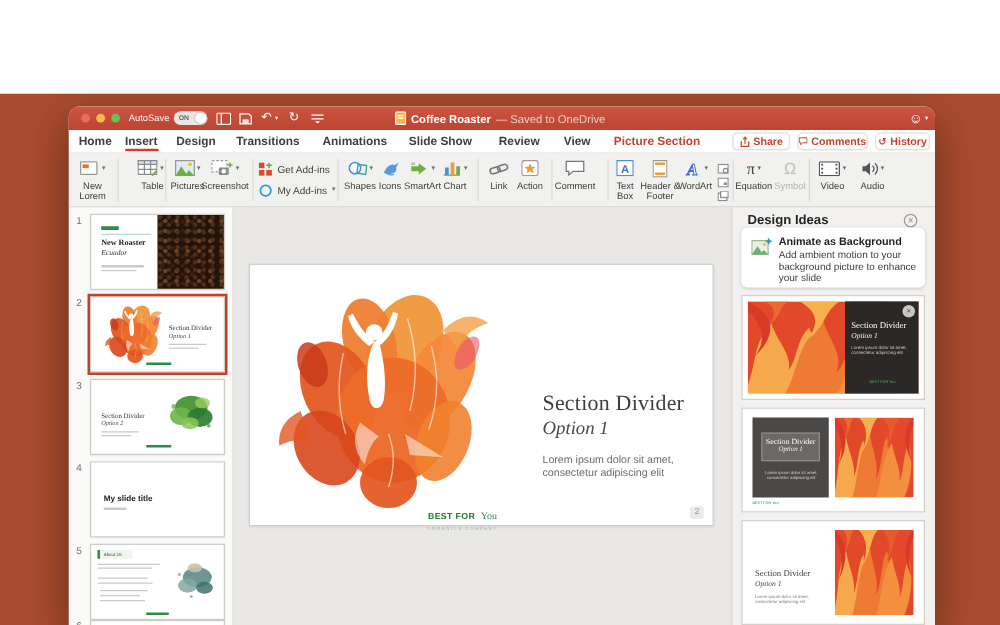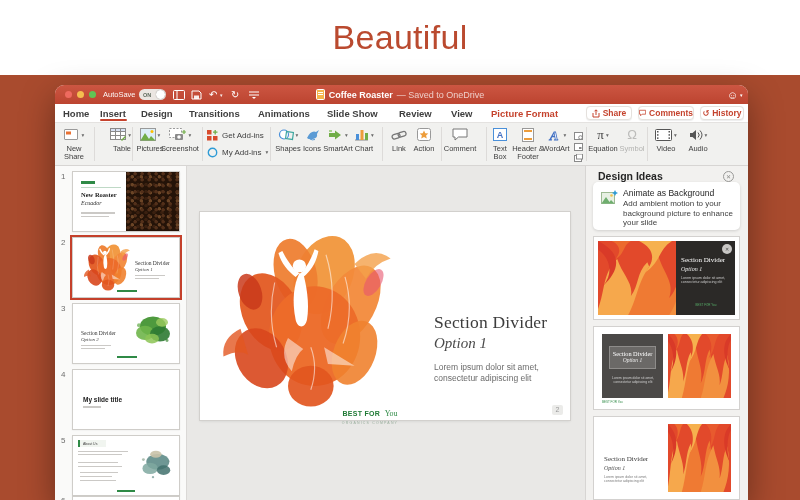--- a/index.html
+++ b/index.html
@@ -74,21 +74,21 @@
          box-shadow:0 0 0 1px #D2D0CD,0 1px 3px rgba(0,0,0,.12);}
   .notes{position:absolute;left:0;top:313px;width:398px;height:21px;background:#F0EFED;border-top:1px solid #DBD9D7;box-sizing:border-box;}
   .notes-text{position:absolute;left:6px;top:3px;font-size:11.5px;color:#2e2e2e;}
 
   .designpanel{position:absolute;left:530px;top:0;width:163px;height:334px;background:#F2F1EF;border-left:1px solid #D7D5D3;box-sizing:border-box;}
   .dp-header{position:absolute;left:12px;top:4px;font-size:10.5px;font-weight:700;color:#262626;}
   .dp-close{position:absolute;left:137px;top:5px;width:11px;height:11px;border-radius:50%;border:1px solid #9a9a98;
             color:#8a8a88;font-size:6px;display:flex;align-items:center;justify-content:center;box-sizing:border-box;}
   .dp-card{position:absolute;left:7px;top:16px;width:147px;height:48px;background:#fff;border-radius:5px;
            box-shadow:0 1px 3px rgba(0,0,0,.14);}
-  .dp-card-title{position:absolute;left:30px;top:6px;font-size:8.6px;font-weight:400;color:#1f1f1f;}
+  .dp-card-title{position:absolute;left:30px;top:6px;font-size:8.6px;font-weight:700;color:#1f1f1f;}
   .dp-card-desc{position:absolute;left:30px;top:17px;width:112px;font-size:8px;line-height:9.6px;color:#3f3f3f;}
   .variant{position:absolute;left:7px;width:147px;height:84px;background:#fff;border:1px solid #D3D1CF;box-sizing:border-box;padding:4px;}
   .vinner{position:relative;width:137px;height:74px;overflow:hidden;}
   .mini-close{position:absolute;right:3px;top:3px;width:10px;height:10px;border-radius:50%;background:#C9C7C5;
               color:#4a4a4a;font-size:5px;display:flex;align-items:center;justify-content:center;}
 </style>
 </head>
 <body>
 
 <svg width="0" height="0" style="position:absolute">
@@ -150,23 +150,20 @@
       <ellipse cx="56" cy="28" rx="12" ry="8" fill="#C9C2A9" opacity=".9"></ellipse>
       <circle cx="30" cy="40" r="3" fill="#8FA592" opacity=".7"></circle>
       <circle cx="82" cy="44" r="2.5" fill="#6B8F89" opacity=".7"></circle>
       <circle cx="50" cy="80" r="2.5" fill="#52807B" opacity=".6"></circle>
     </symbol>
   </defs>
 </svg>
 
 <div class="stage">
 
-  <div class="abs banner">
-    <div class="banner-title">Beautiful</div>
-  </div>
 
   <div class="abs desktop"></div>
 
   <div class="abs window">
 
     <div class="abs titlebar">
       <span class="light" style="left:10px;background:#EE6A5F;"></span>
       <span class="light" style="left:22px;background:#F5BD4F;"></span>
       <span class="light" style="left:34px;background:#61C454;"></span>
 
@@ -215,21 +212,21 @@
 
     <div class="abs tabsrow">
       <span class="tab" style="left:8px;">Home</span>
       <span class="tab" style="left:45px;">Insert</span>
       <span class="tab" style="left:86px;">Design</span>
       <span class="tab" style="left:134px;">Transitions</span>
       <span class="tab" style="left:203px;">Animations</span>
       <span class="tab" style="left:272px;">Slide Show</span>
       <span class="tab" style="left:344px;">Review</span>
       <span class="tab" style="left:396px;">View</span>
-      <span class="tab ctx" style="left:436px;">Picture Format</span>
+      <span class="tab ctx" style="left:436px;">Picture Section</span>
       <span class="underline" style="left:45px;width:27px;"></span>
 
       <span class="actbtn" style="left:531px;width:46px;">
         <svg width="8" height="9" viewBox="0 0 8 9">
             <path d="M1,4 v4 h6 v-4" fill="none" stroke="#C5432D"></path>
             <line x1="4" y1="6" x2="4" y2="1" stroke="#C5432D"></line>
             <path d="M2.5,2.3 L4,.8 L5.5,2.3" fill="none" stroke="#C5432D"></path>
           </svg>
         <span>Share</span>
       </span>
@@ -247,21 +244,21 @@
 
     <div class="abs ribbon">
       <div class="rbtn" style="left:2px;width:34px;">
         <span class="ric">
             <svg width="16" height="13" viewBox="0 0 16 13">
               <rect x=".5" y="1.5" width="13" height="10" rx=".5" fill="#fff" stroke="#9a9a9a"></rect>
               <rect x="2" y="3.5" width="5" height="3" fill="#E97132"></rect>
             </svg>
             <i class="chev">▾</i>
           </span>
-        <span class="rlb" style="width:26px;">New Share</span>
+        <span class="rlb" style="width:26px;">New Lorem</span>
       </div>
       <div class="sep" style="left:39px;"></div>
 
       <div class="rbtn" style="left:40px;width:36px;align-items:flex-end;">
         <span class="ric">
             <svg width="16" height="13" viewBox="0 0 16 13">
               <rect x=".5" y=".5" width="15" height="11" fill="#fff" stroke="#8a8a8a"></rect>
               <rect x=".5" y=".5" width="15" height="3" fill="#D9E2F3" stroke="#8a8a8a"></rect>
               <line x1="5.5" y1=".5" x2="5.5" y2="11.5" stroke="#8a8a8a"></line>
               <line x1="10.5" y1=".5" x2="10.5" y2="11.5" stroke="#8a8a8a"></line>

